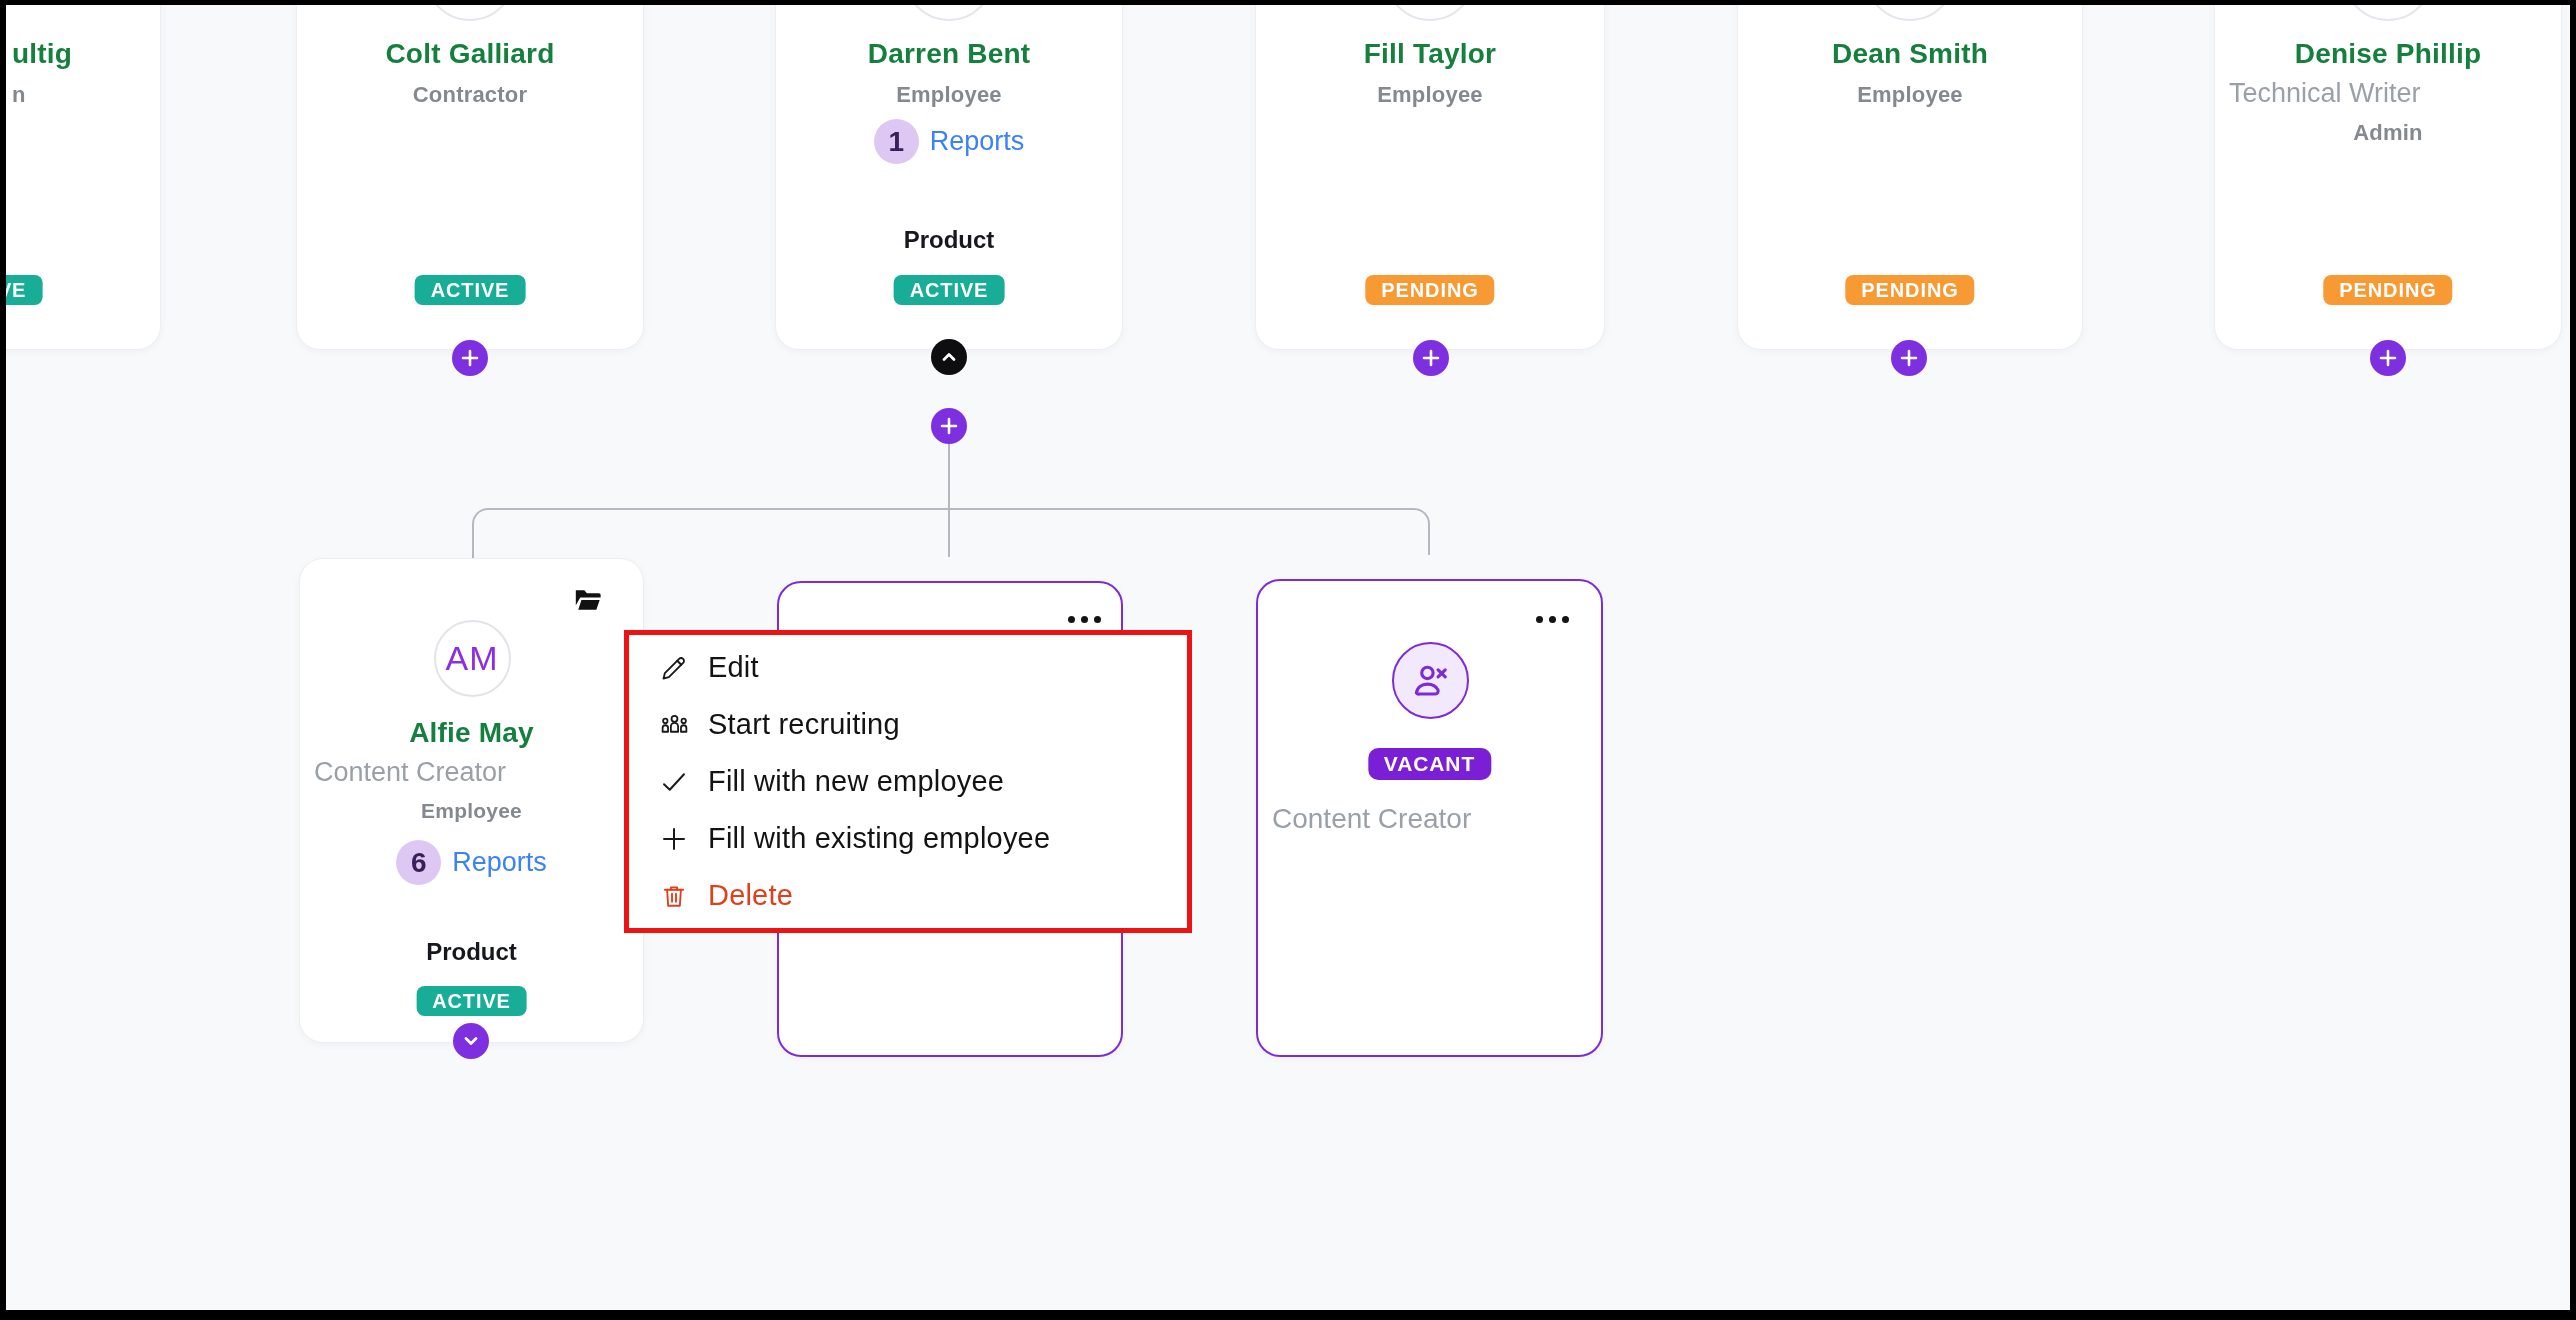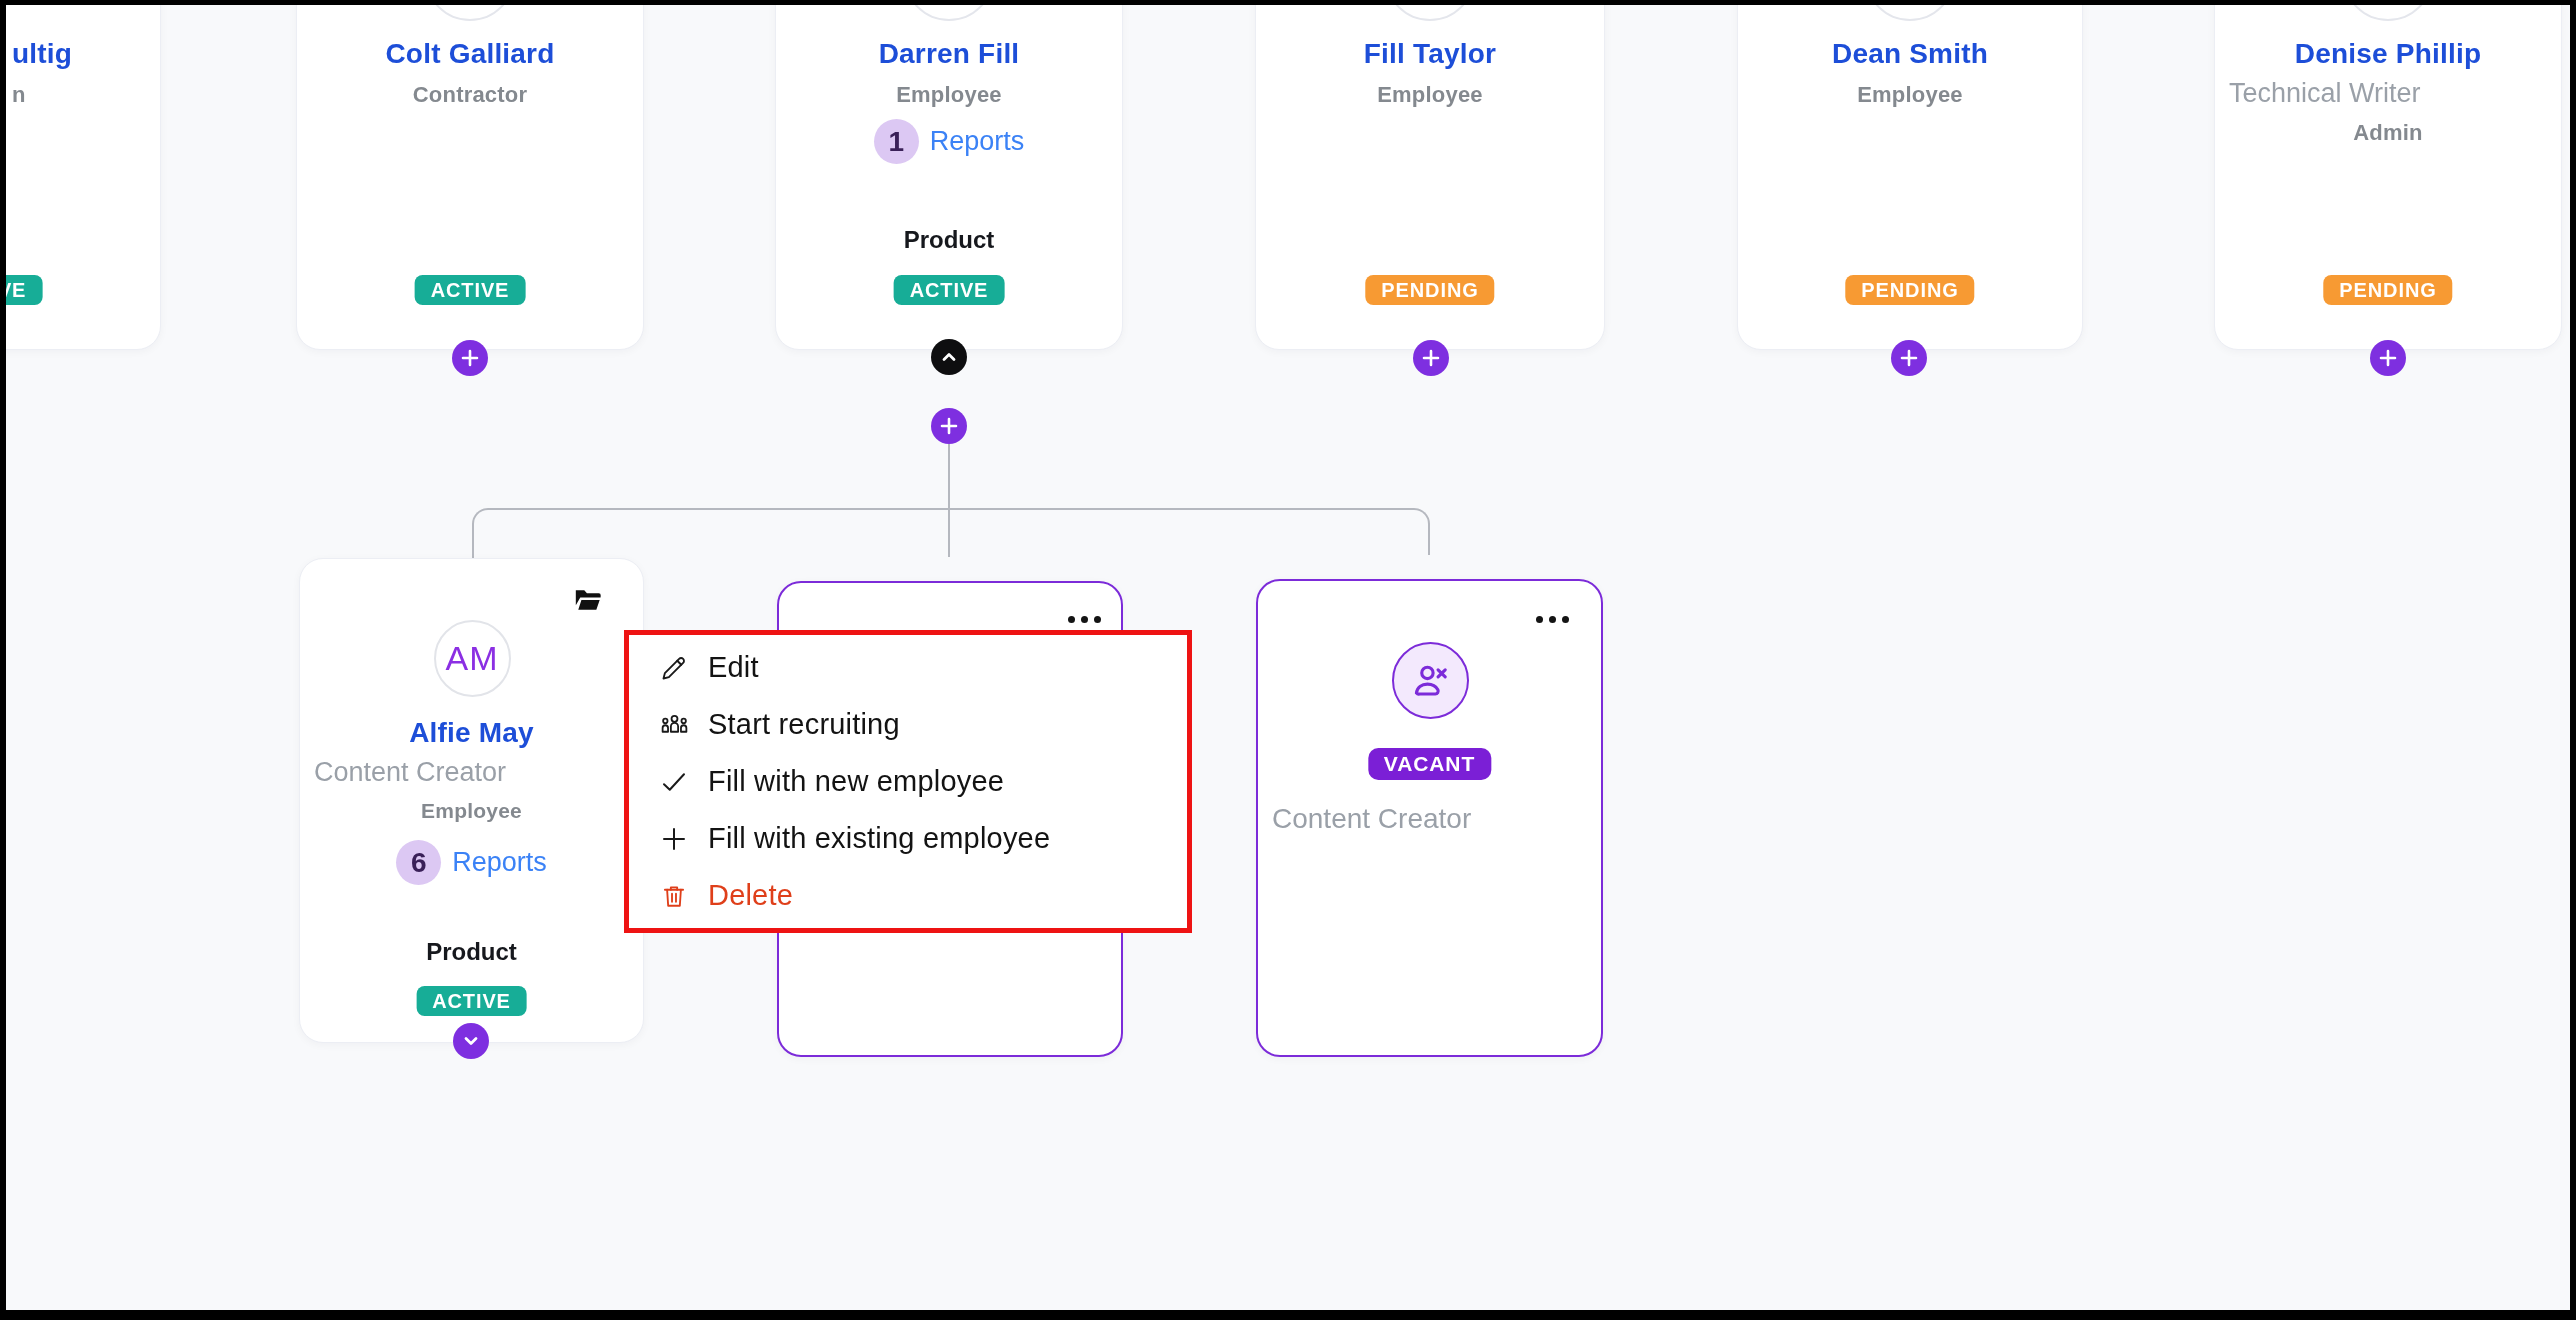--- a/index.html
+++ b/index.html
@@ -10,21 +10,21 @@
   
   .card{position:absolute;background:#fff;border:1px solid #eceef4;border-radius:24px;
         box-shadow:0 2px 8px rgba(25,30,45,.04);box-sizing:border-box;z-index:1;}
   .card.top{top:-60px;height:405px;}
   .card.purple{border:2px solid var(--primary-purple,#7c2bd9);margin-top:24px;}
 
   .arc{position:absolute;left:50%;margin-left:-45px;top:-15px;width:90px;height:90px;
        border-radius:50%;background:#fff;border:2px solid #e4e6ec;box-sizing:border-box;}
 
   .cname{position:absolute;left:0;right:0;text-align:center;font-size:28px;font-weight:700;
-         color:#1d4ed8;letter-spacing:0.2px;}
+         color:#15803d;letter-spacing:0.2px;}
   .etype{position:absolute;left:0;right:0;text-align:center;font-size:22px;font-weight:700;
          color:#84898f;letter-spacing:0.2px;}
   .jtitle{position:absolute;left:14px;right:0;text-align:left;font-size:27px;font-weight:400;
           color:#9aa0a8;}
   .dept{position:absolute;left:0;right:0;text-align:center;font-size:24px;font-weight:700;color:#16181d;}
 
   .badge{position:absolute;left:50%;transform:translateX(-50%);height:30px;line-height:30px;
          padding:0 16px;border-radius:8px;font-size:20px;font-weight:700;color:#fff;
          letter-spacing:0.9px;white-space:nowrap;}
   .badge.active{background:var(--active-badge,#17ad97);}
@@ -86,21 +86,21 @@
     <div class="badge active" style="top:329px;">ACTIVE</div>
   </div>
   <div class="circle-btn purple" style="left:446px;top:335px;">
     <svg width="20" height="20" viewBox="0 0 20 20">
       <path d="M10 3v14M3 10h14" stroke="#fff" stroke-width="2.6" stroke-linecap="round"></path>
         </svg>
   </div>
 
   <div class="card top" style="left:769px;width:348px;">
     <div class="arc"></div>
-    <div class="cname" style="top:92px;">Darren Fill</div>
+    <div class="cname" style="top:92px;">Darren Bent</div>
     <div class="etype" style="top:136px;">Employee</div>
     <div class="reports" style="top:173px;">
       <div class="bubble">1</div>
       <div class="rlabel">Reports</div>
     </div>
     <div class="dept" style="top:280px;">Product</div>
     <div class="badge active" style="top:329px;">ACTIVE</div>
   </div>
   <div class="circle-btn black" style="left:925px;top:334px;">
     <svg width="20" height="20" viewBox="0 0 20 20">

